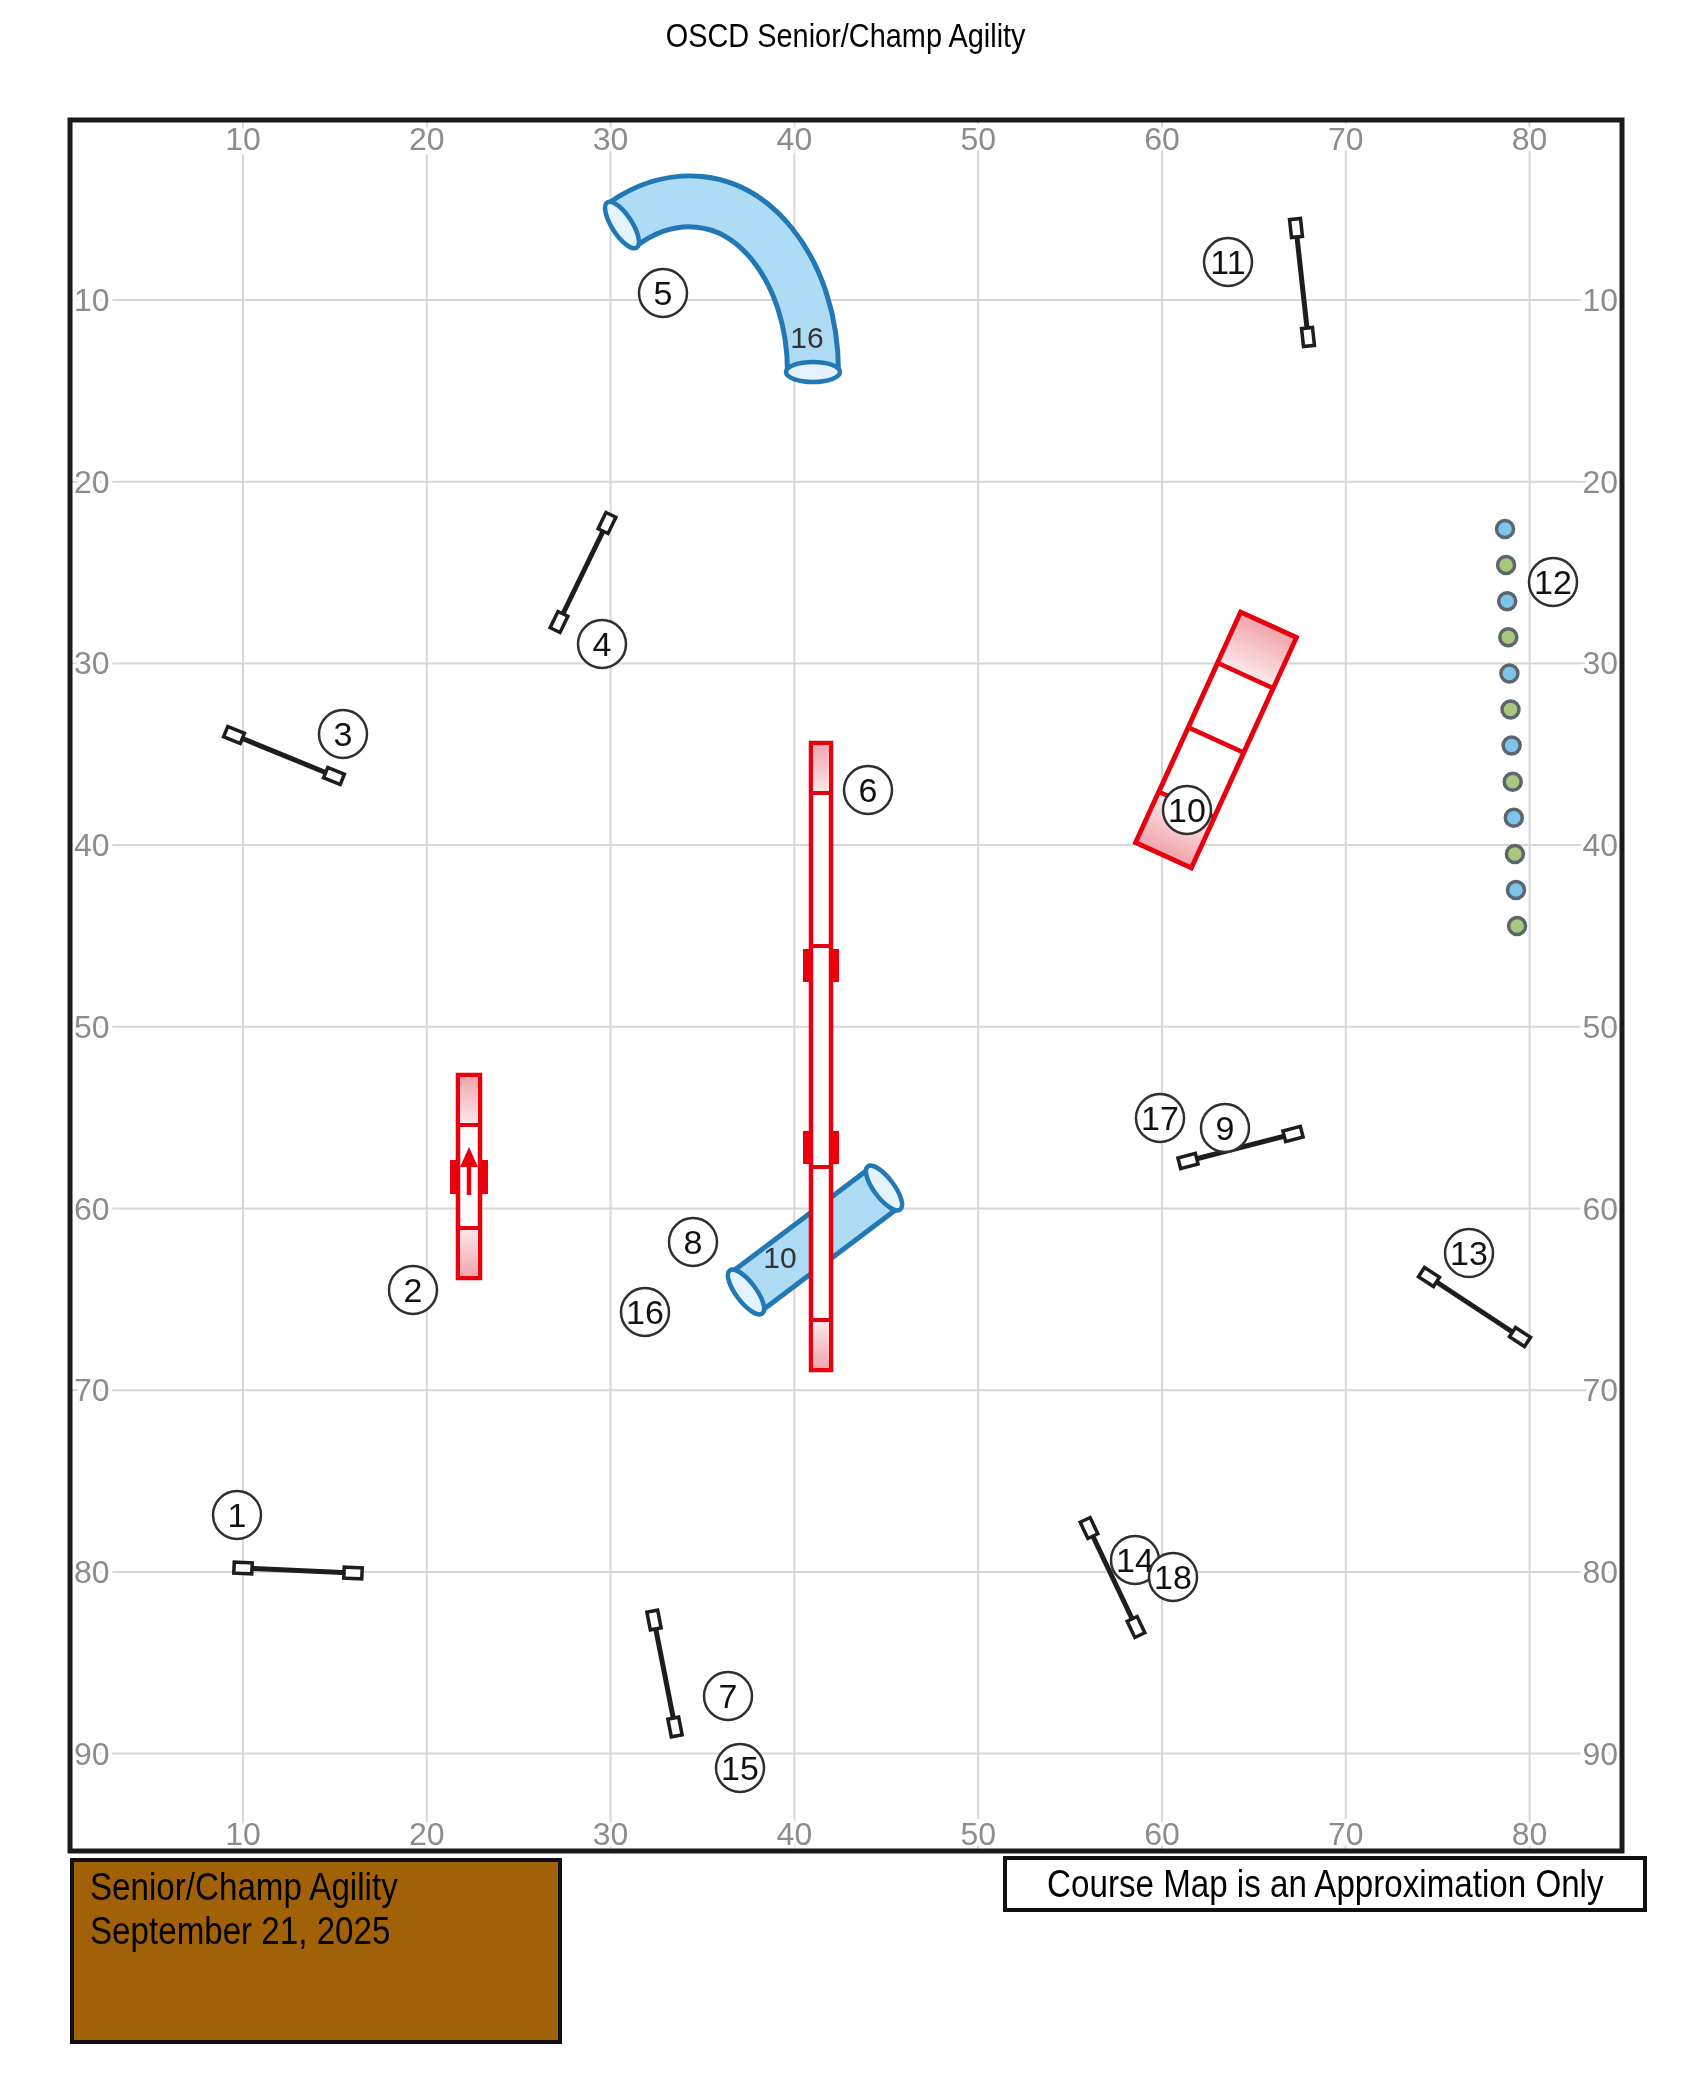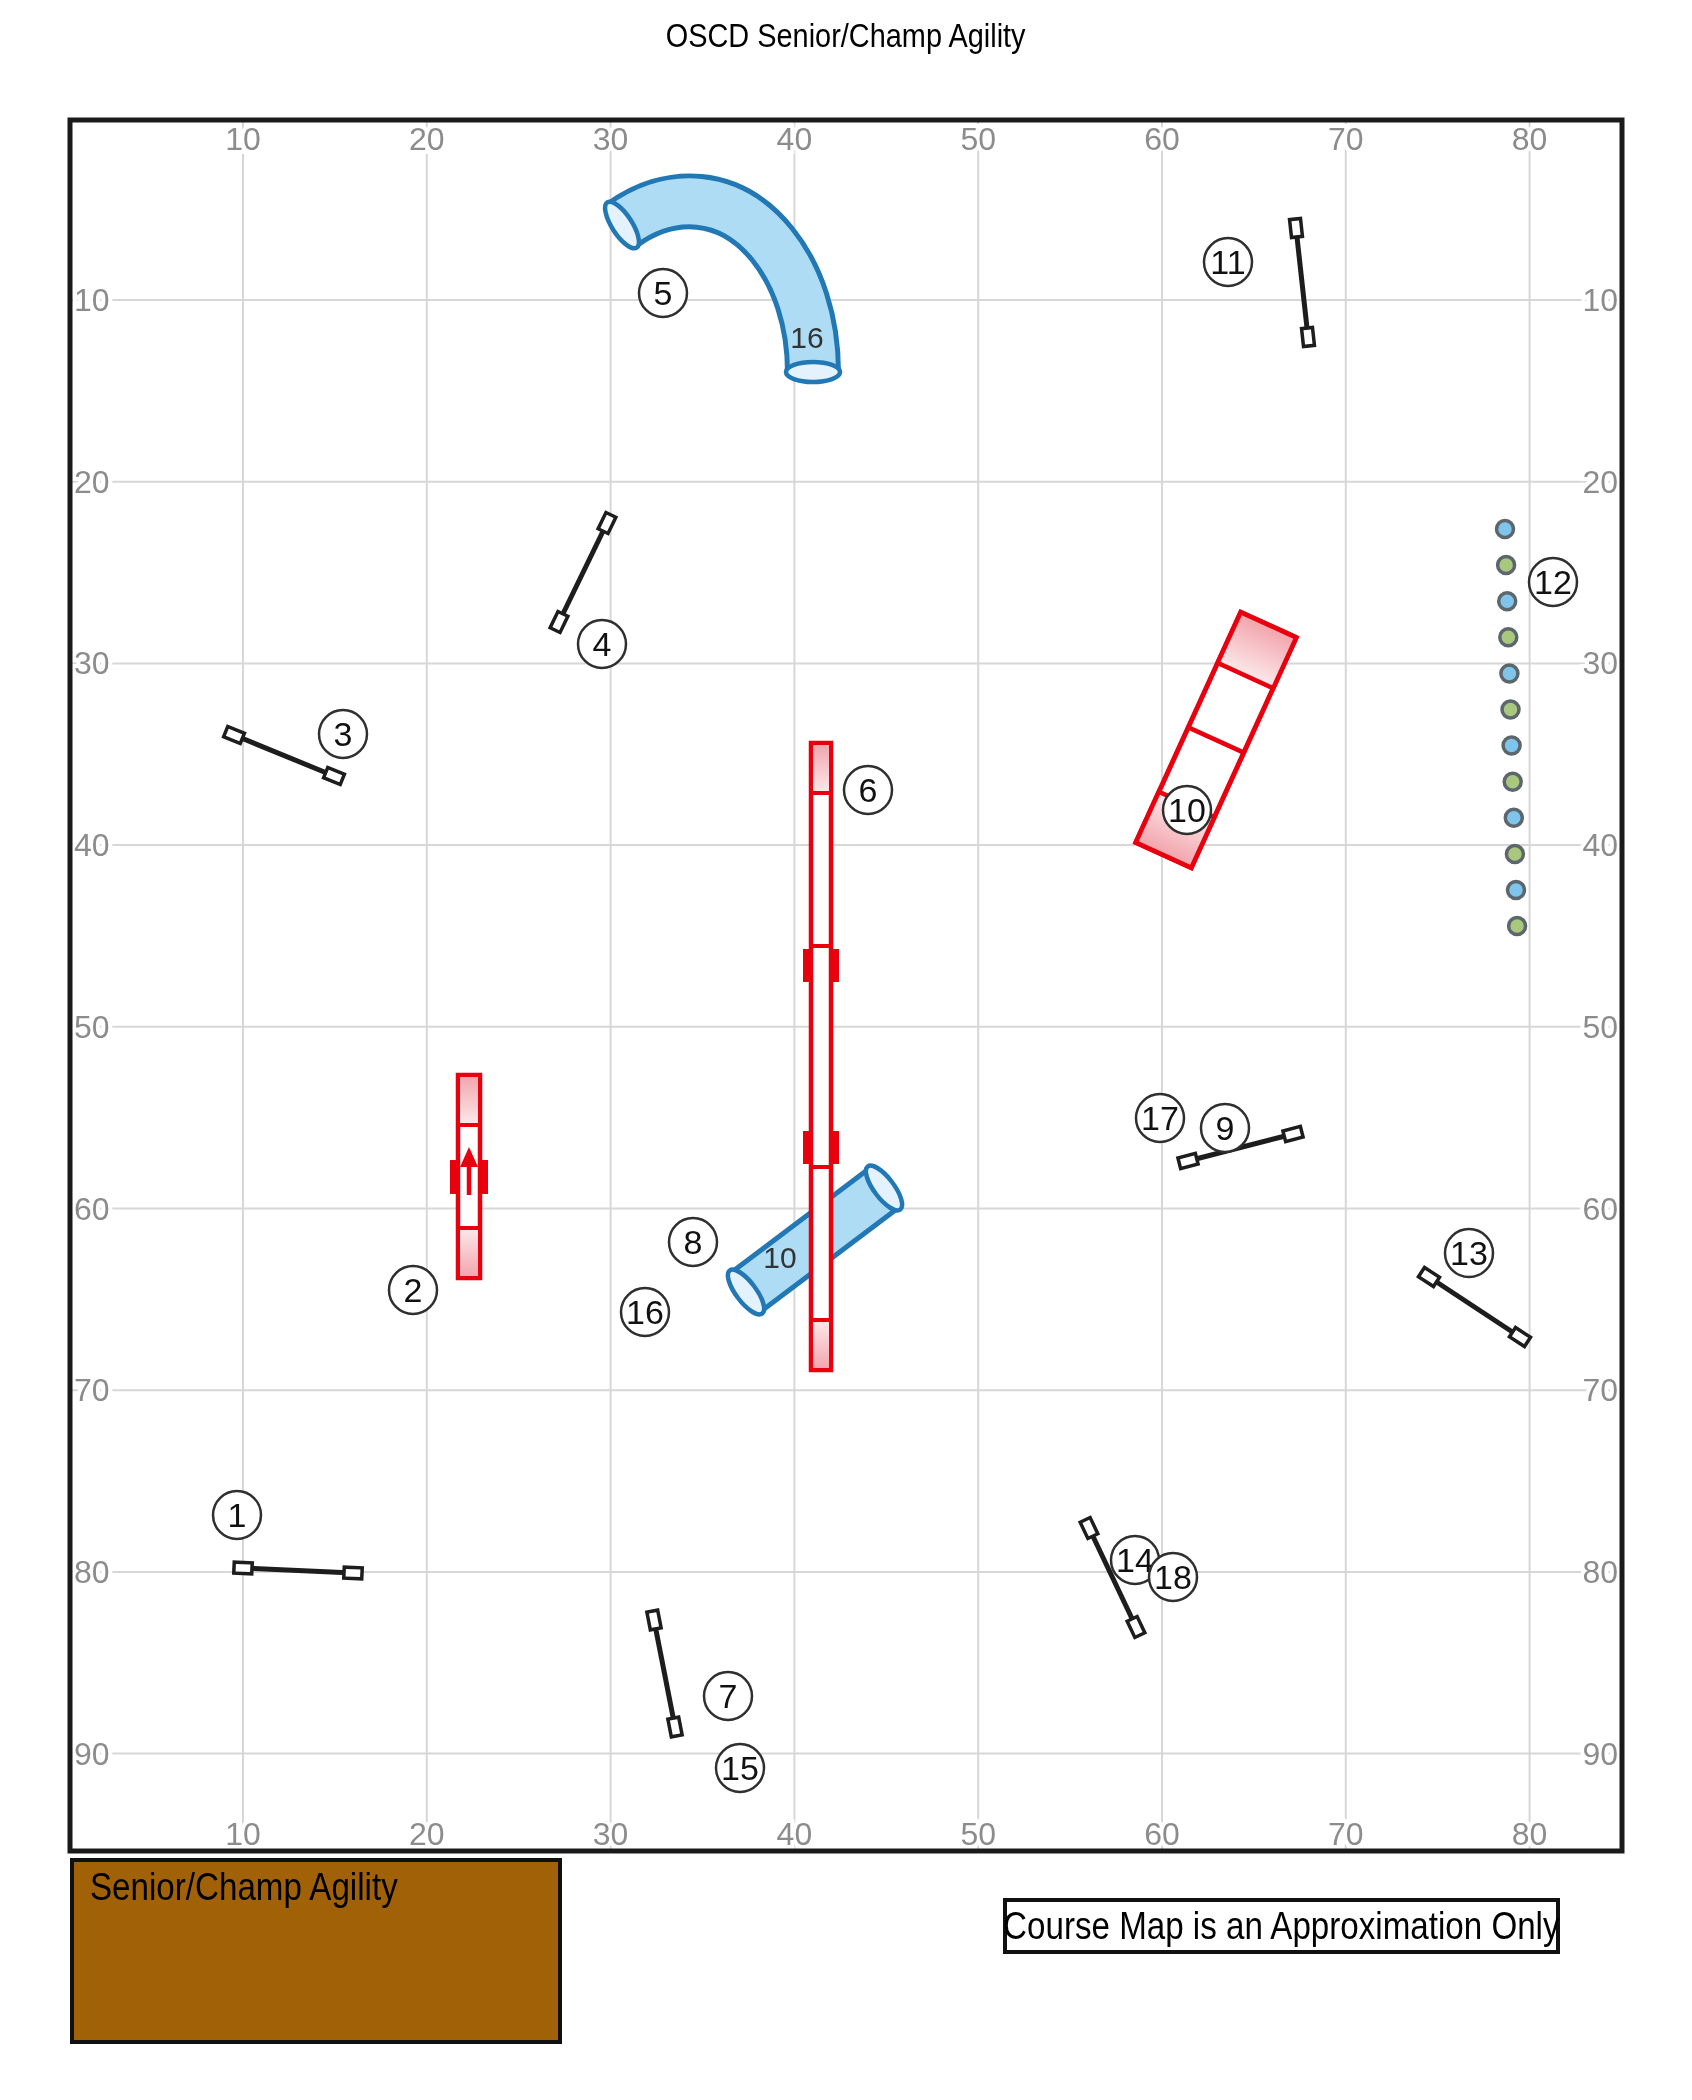--- a/index.html
+++ b/index.html
@@ -6,23 +6,23 @@
   .page{position:relative;width:1692px;height:2100px;background:#fff;overflow:hidden;
         font-family:"Liberation Sans","DejaVu Sans",sans-serif;color:#000;}
   .title{position:absolute;left:70px;top:16px;width:1552px;text-align:center;
          font-size:34px;letter-spacing:0;white-space:nowrap;}
   .cond{display:inline-block;transform:scaleX(0.85);transform-origin:50% 50%;}
   .condL{display:inline-block;transform:scaleX(0.85);transform-origin:0 50%;white-space:nowrap;}
   svg{position:absolute;left:0;top:0;}
   .infobox{position:absolute;left:70px;top:1858px;width:492px;height:186px;
            border:4px solid #101010;box-sizing:border-box;background:#a16207;
            padding:3px 0 0 16px;font-size:39px;line-height:44px;}
-  .discbox{position:absolute;left:1003px;top:1856px;width:557px;height:56px;
+  .discbox{position:absolute;left:1003px;top:1856px;width:644px;height:56px;
            border:4px solid #101010;box-sizing:border-box;background:#fff;
-           display:flex;align-items:center;justify-content:center;font-size:39px;white-space:nowrap;margin-top:42px;}
+           display:flex;align-items:center;justify-content:center;font-size:39px;white-space:nowrap;}
   text{font-family:"Liberation Sans","DejaVu Sans",sans-serif;}
 </style>
 </head>
 <body>
 
 <div class="page">
 
   <div class="title"><span class="cond">OSCD Senior/Champ Agility</span></div>
 
   <svg id="course" width="1692" height="2100" viewBox="0 0 1692 2100">
@@ -257,19 +257,20 @@
         </g>
         <g>
           <circle cx="1173" cy="1577" r="24" fill="#fff" stroke="#2f2f2f" stroke-width="2.5"></circle>
           <text x="1173" y="1589" text-anchor="middle" font-size="34" fill="#111111">18</text>
         </g>
       </g>
   </svg>
 
   <div class="infobox">
     <div><span class="condL">Senior/Champ Agility</span></div>
+    <div><span class="condL">September 21, 2025</span></div>
   </div>
 
   <div class="discbox">
     <span class="cond">Course Map is an Approximation Only</span>
   </div>
 
 </div>
 
 </body></html>

